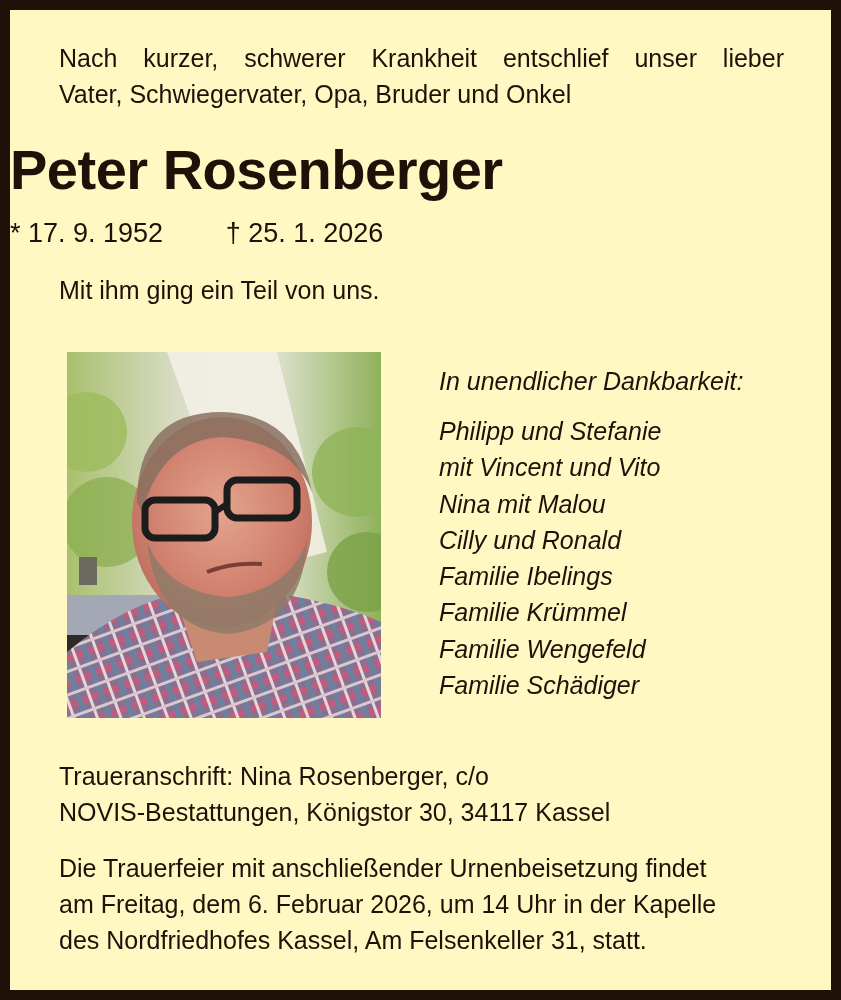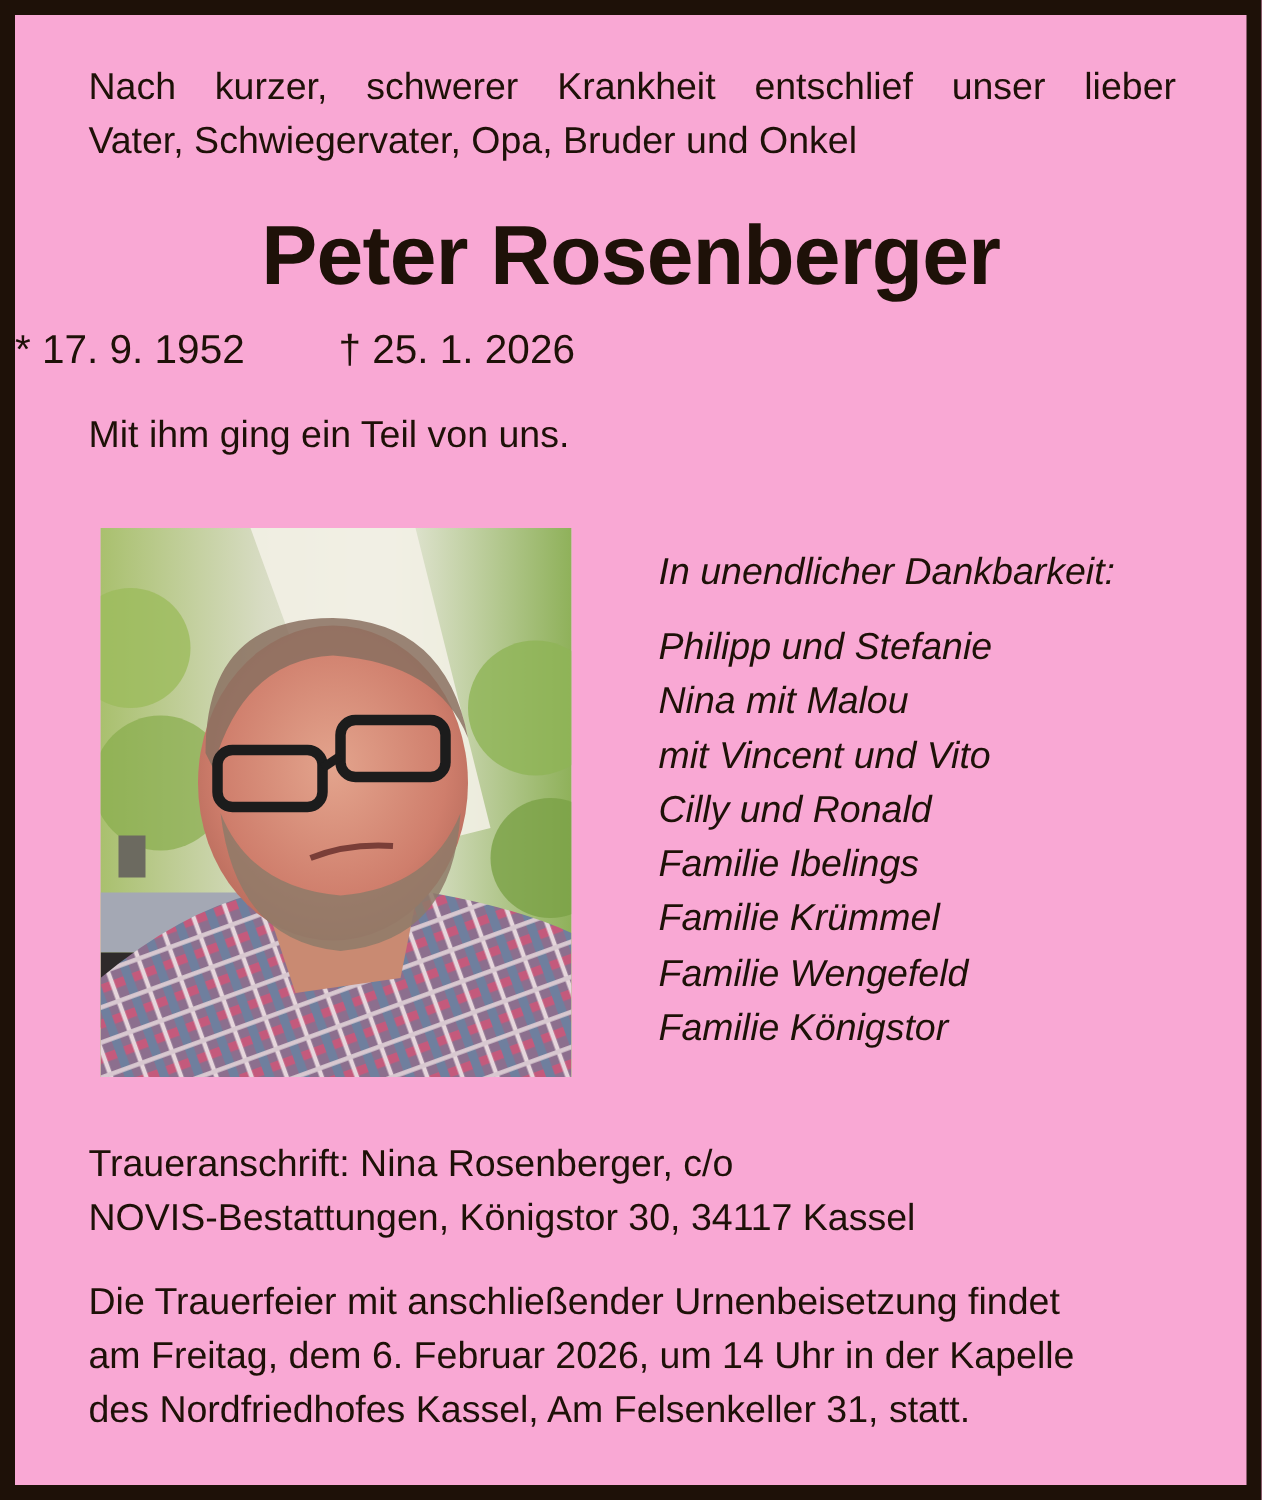--- a/index.html
+++ b/index.html
@@ -7,37 +7,36 @@
       width: 841px; height: 1000px;
       background: #1e1108;
       font-family: "Liberation Sans", "DejaVu Sans", sans-serif;
       color: #1e1108;
       overflow: hidden;
     }
     .frame {
       position: absolute;
       left: 10px; top: 10px;
       width: 821px; height: 980px;
-      background: #f9a8d4;
+      background: #fef9c3;
     }
     .intro {
       position: absolute;
       left: 49px; top: 30px;
       width: 725px;
       font-size: 25px;
       line-height: 36px;
       text-align: justify;
     }
     .intro .line1 { display: block; text-align: justify; text-align-last: justify; }
     .intro .line2 { display: block; }
     .name {
       position: absolute;
       left: 0; top: 128px;
       width: 821px;
-      text-align: center;
       font-size: 56px;
       font-weight: bold;
       letter-spacing: -0.5px;
       line-height: 64px;
     }
     .dates {
       position: absolute;
       left: 0; top: 205px;
       width: 821px;
       font-size: 27px;
@@ -150,27 +149,27 @@
       <rect x="160" y="128" width="70" height="38" rx="10" fill="none" stroke="#1c1c1c" stroke-width="7"></rect>
       <line x1="148" y1="160" x2="160" y2="152" stroke="#1c1c1c" stroke-width="6"></line>
 
       <path d="M140,220 Q165,210 195,212" stroke="#7a3e38" stroke-width="4" fill="none"></path>
     </svg>
   </div>
 
   <div class="family">
     <div class="heading">In unendlicher Dankbarkeit:</div>
     <div class="member">Philipp und Stefanie</div>
+    <div class="member">mit Vincent und Vito</div>
     <div class="member">Nina mit Malou</div>
-    <div class="member">mit Vincent und Vito</div>
     <div class="member">Cilly und Ronald</div>
     <div class="member">Familie Ibelings</div>
     <div class="member">Familie Krümmel</div>
     <div class="member">Familie Wengefeld</div>
-    <div class="member">Familie Königstor</div>
+    <div class="member">Familie Schädiger</div>
   </div>
 
   <div class="address">
     <div>Traueranschrift: Nina Rosenberger, c/o</div>
     <div>NOVIS-Bestattungen, Königstor 30, 34117 Kassel</div>
   </div>
 
   <div class="ceremony">
     <span>Die Trauerfeier mit anschließender Urnenbeisetzung findet</span>
     <span>am Freitag, dem 6. Februar 2026, um 14 Uhr in der Kapelle</span>

